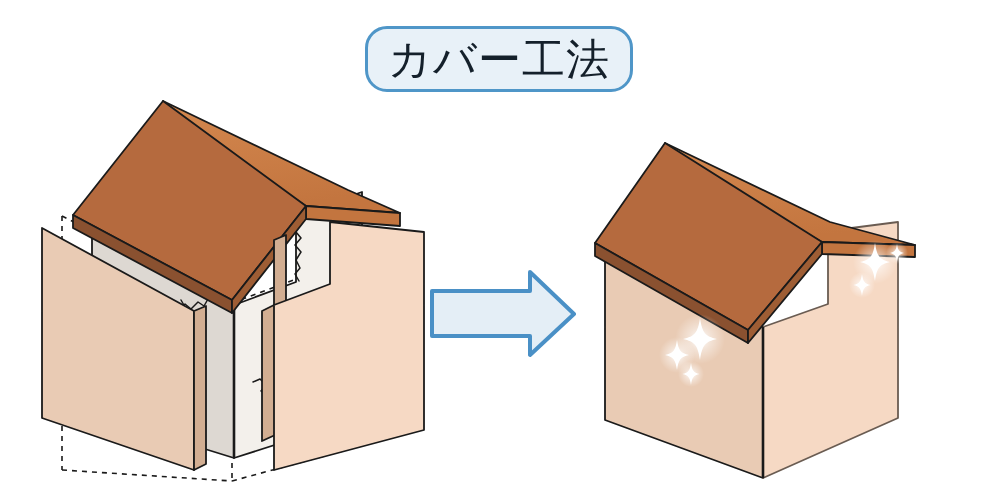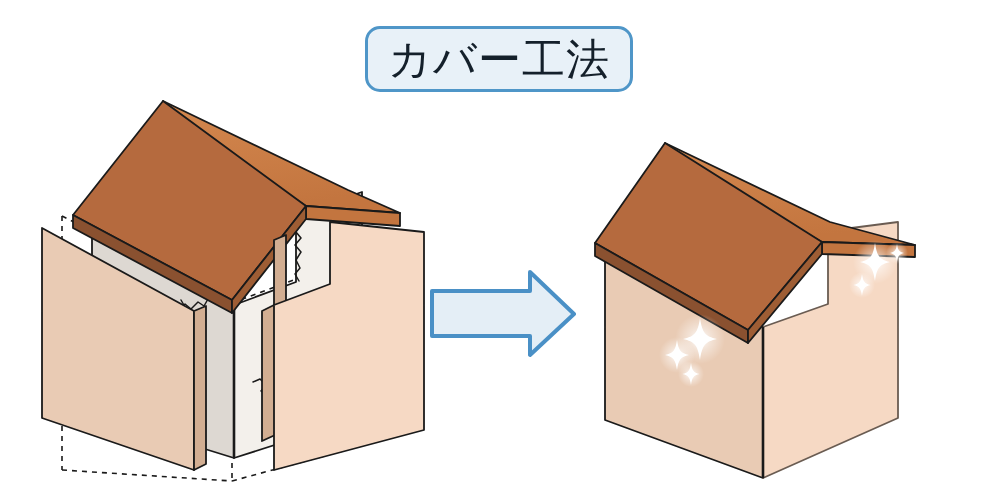--- a/index.html
+++ b/index.html
@@ -26,21 +26,21 @@
     height: 501px;
   }
   .title-box {
     position: absolute;
     left: 365px;
     top: 26px;
     width: 268px;
     height: 66px;
     box-sizing: border-box;
     border: 3px solid #4f96c8;
-    border-radius: 15px;
+    border-radius: 22px;
     background: #e8f1f8;
     display: flex;
     align-items: center;
     justify-content: center;
   }
   .title-text {
     font-family: "DejaVu Sans", "Liberation Sans", sans-serif;
     font-size: 43px;
     line-height: 1;
     color: #14202b;

